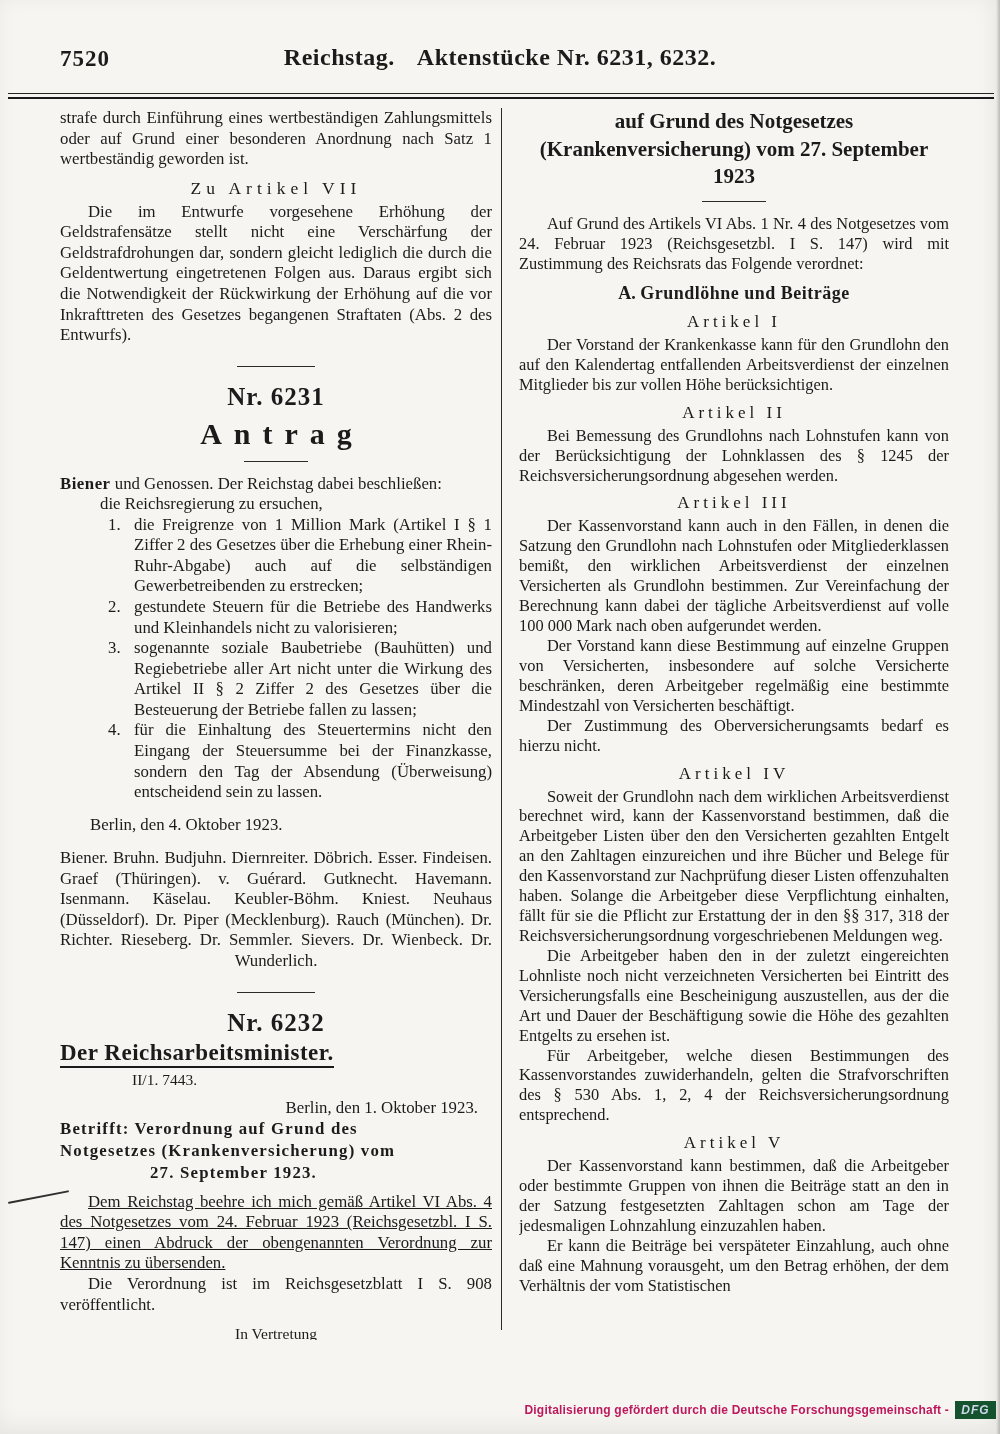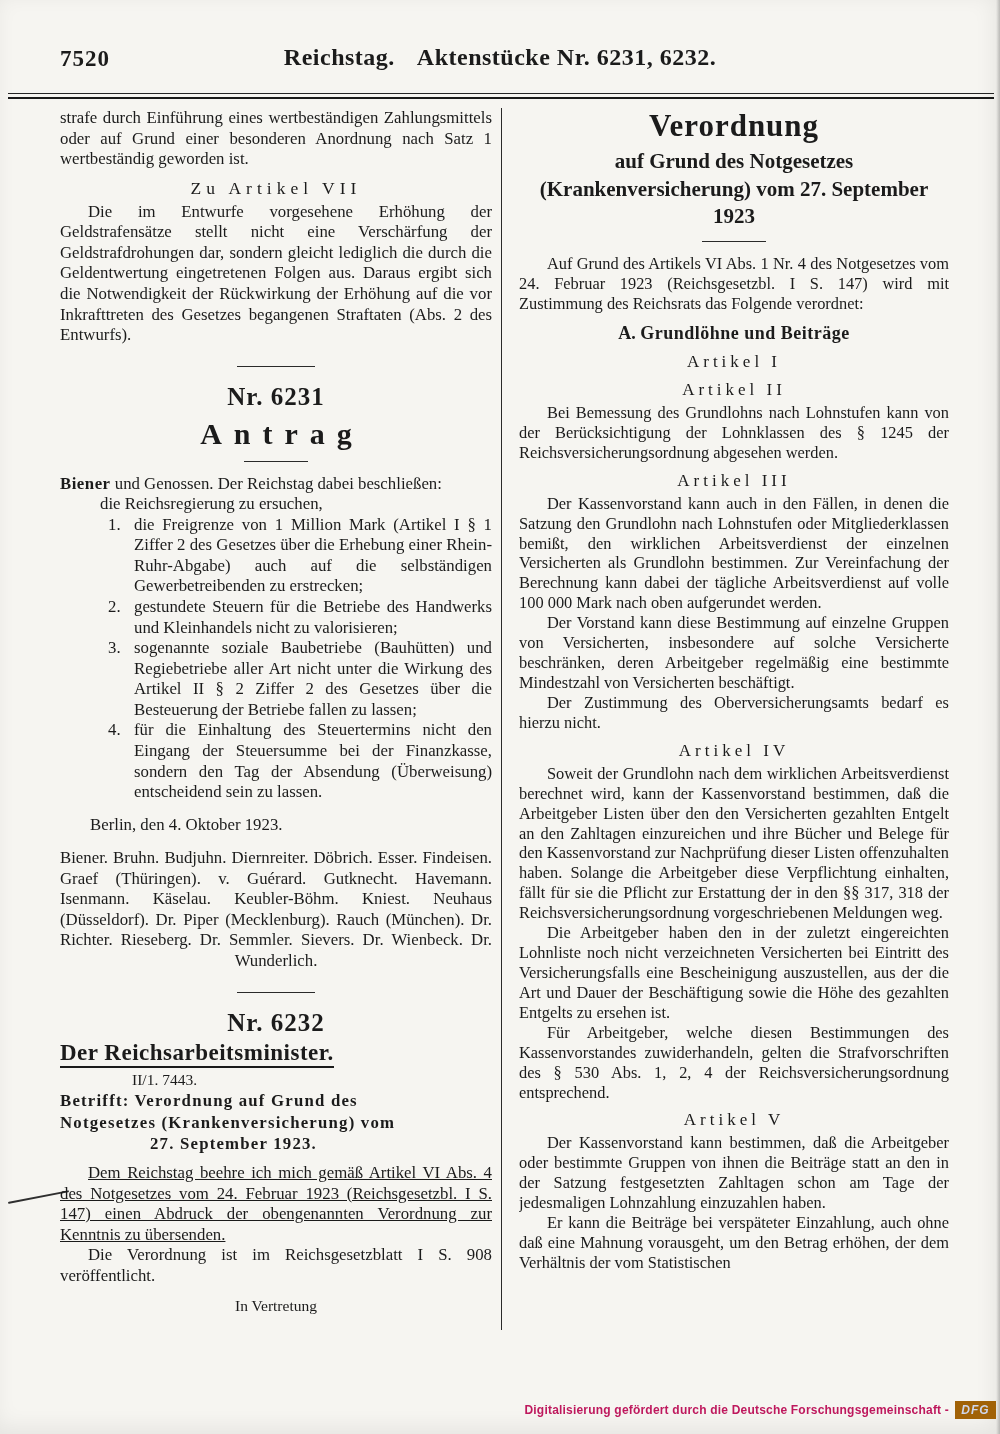--- a/index.html
+++ b/index.html
@@ -120,42 +120,43 @@
     </div>
 
     <p class="date-line">Berlin, den 4. Oktober 1923.</p>
     <p class="signatories">Biener. Bruhn. Budjuhn. Diernreiter. Döbrich. Esser. Findeisen. Graef (Thüringen). v. Guérard. Gutknecht. Havemann. Isenmann. Käselau. Keubler-Böhm. Kniest. Neuhaus (Düsseldorf). Dr. Piper (Mecklenburg). Rauch (München). Dr. Richter. Rieseberg. Dr. Semmler. Sievers. Dr. Wienbeck. Dr. Wunderlich.</p>
 
     <div class="sec-rule"></div>
 
     <h2 class="nr-head">Nr. 6232</h2>
     <p class="minister-line"><span>Der Reichsarbeitsminister.</span></p>
     <p class="ref-line">II/1. 7443.</p>
+    <p class="date-right">Berlin, den 1. Oktober 1923.</p>
 
     <p class="betrifft">Betrifft: Verordnung auf Grund des</p>
     <p class="betrifft">Notgesetzes (Krankenversicherung) vom</p>
     <p class="betrifft betrifft-c">27. September 1923.</p>
 
     <p class="ind" style="margin-top:8px;text-decoration:underline;">Dem Reichstag beehre ich mich gemäß Artikel VI Abs. 4 des Notgesetzes vom 24. Februar 1923 (Reichsgesetzbl. I S. 147) einen Abdruck der obengenannten Verordnung zur Kenntnis zu übersenden.</p>
     <p class="ind">Die Verordnung ist im Reichsgesetzblatt I S. 908 veröffentlicht.</p>
 
     <p class="iv-line">In Vertretung</p>
 
   </div>
 
   <div class="col col-right">
-    <h1 class="vtitle">Verordnung</h1>
     <h2 class="vsub">auf Grund des Notgesetzes (Krankenversicherung) vom 27. September 1923</h2>
     <div class="short-rule"></div>
 
     <p class="ind">Auf Grund des Artikels VI Abs. 1 Nr. 4 des Notgesetzes vom 24. Februar 1923 (Reichsgesetzbl. I S. 147) wird mit Zustimmung des Reichsrats das Folgende verordnet:</p>
 
     <h3 class="seca-head"><span>A.</span>&nbsp;<b>Grundlöhne und Beiträge</b></h3>
 
     <h4 class="art-head">Artikel I</h4>
+    <p class="ind">Der Vorstand der Krankenkasse kann für den Grundlohn den auf den Kalendertag entfallenden Arbeitsverdienst der einzelnen Mitglieder bis zur vollen Höhe berücksichtigen.</p>
 
     <h4 class="art-head">Artikel II</h4>
     <p class="ind">Bei Bemessung des Grundlohns nach Lohnstufen kann von der Berücksichtigung der Lohnklassen des § 1245 der Reichsversicherungsordnung abgesehen werden.</p>
 
     <h4 class="art-head">Artikel III</h4>
     <p class="ind">Der Kassenvorstand kann auch in den Fällen, in denen die Satzung den Grundlohn nach Lohnstufen oder Mitgliederklassen bemißt, den wirklichen Arbeitsverdienst der einzelnen Versicherten als Grundlohn bestimmen. Zur Vereinfachung der Berechnung kann dabei der tägliche Arbeitsverdienst auf volle 100 000 Mark nach oben aufgerundet werden.</p>
     <p class="ind">Der Vorstand kann diese Bestimmung auf einzelne Gruppen von Versicherten, insbesondere auf solche Versicherte beschränken, deren Arbeitgeber regelmäßig eine bestimmte Mindestzahl von Versicherten beschäftigt.</p>
     <p class="ind">Der Zustimmung des Oberversicherungsamts bedarf es hierzu nicht.</p>
 
     <h4 class="art-head">Artikel IV</h4>
@@ -163,16 +164,16 @@
     <p class="ind">Die Arbeitgeber haben den in der zuletzt eingereichten Lohnliste noch nicht verzeichneten Versicherten bei Eintritt des Versicherungsfalls eine Bescheinigung auszustellen, aus der die Art und Dauer der Beschäftigung sowie die Höhe des gezahlten Entgelts zu ersehen ist.</p>
     <p class="ind">Für Arbeitgeber, welche diesen Bestimmungen des Kassenvorstandes zuwiderhandeln, gelten die Strafvorschriften des § 530 Abs. 1, 2, 4 der Reichsversicherungsordnung entsprechend.</p>
 
     <h4 class="art-head">Artikel V</h4>
     <p class="ind">Der Kassenvorstand kann bestimmen, daß die Arbeitgeber oder bestimmte Gruppen von ihnen die Beiträge statt an den in der Satzung festgesetzten Zahltagen schon am Tage der jedesmaligen Lohnzahlung einzuzahlen haben.</p>
     <p class="ind">Er kann die Beiträge bei verspäteter Einzahlung, auch ohne daß eine Mahnung vorausgeht, um den Betrag erhöhen, der dem Verhältnis der vom Statistischen</p>
   </div>
 
   <div class="footer">
     <span class="footer-credit">Digitalisierung gefördert durch die Deutsche Forschungsgemeinschaft -</span>
-    <span class="dfg-logo" style="background: #a16207;">DFG</span>
+    <span class="dfg-logo" style="background: #14532d;">DFG</span>
   </div>
 
 </div>
 
 </body></html>

